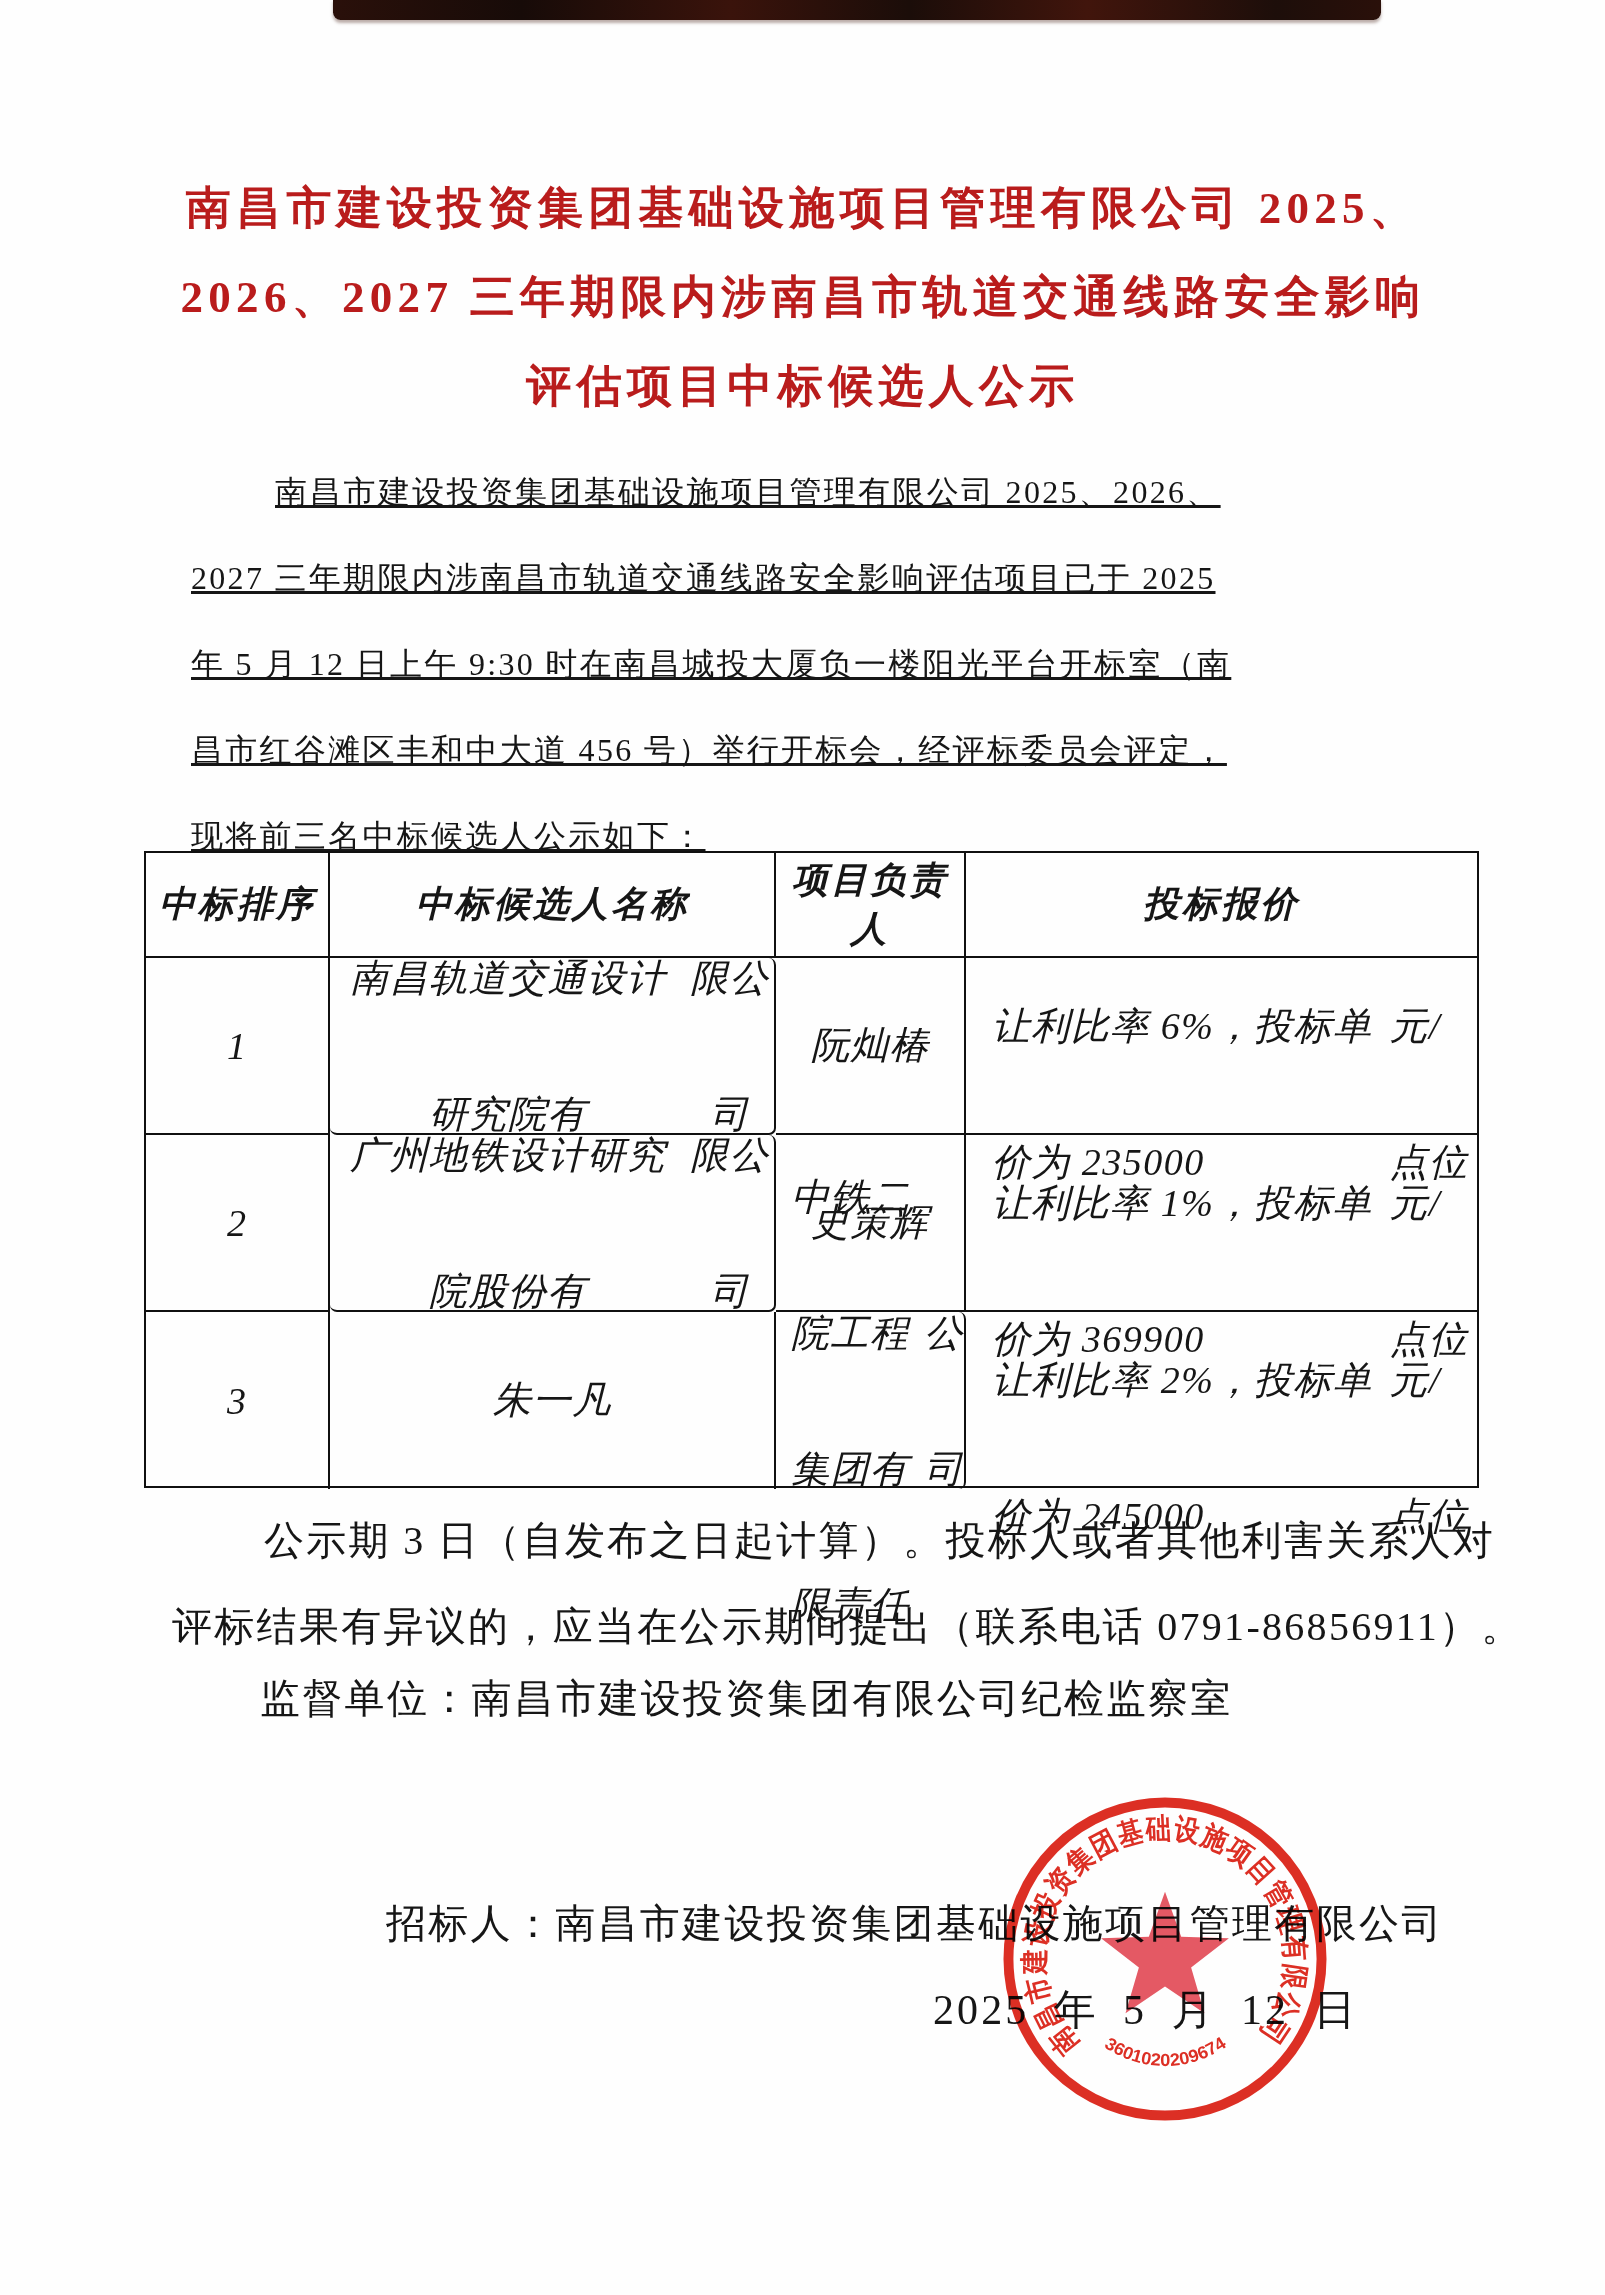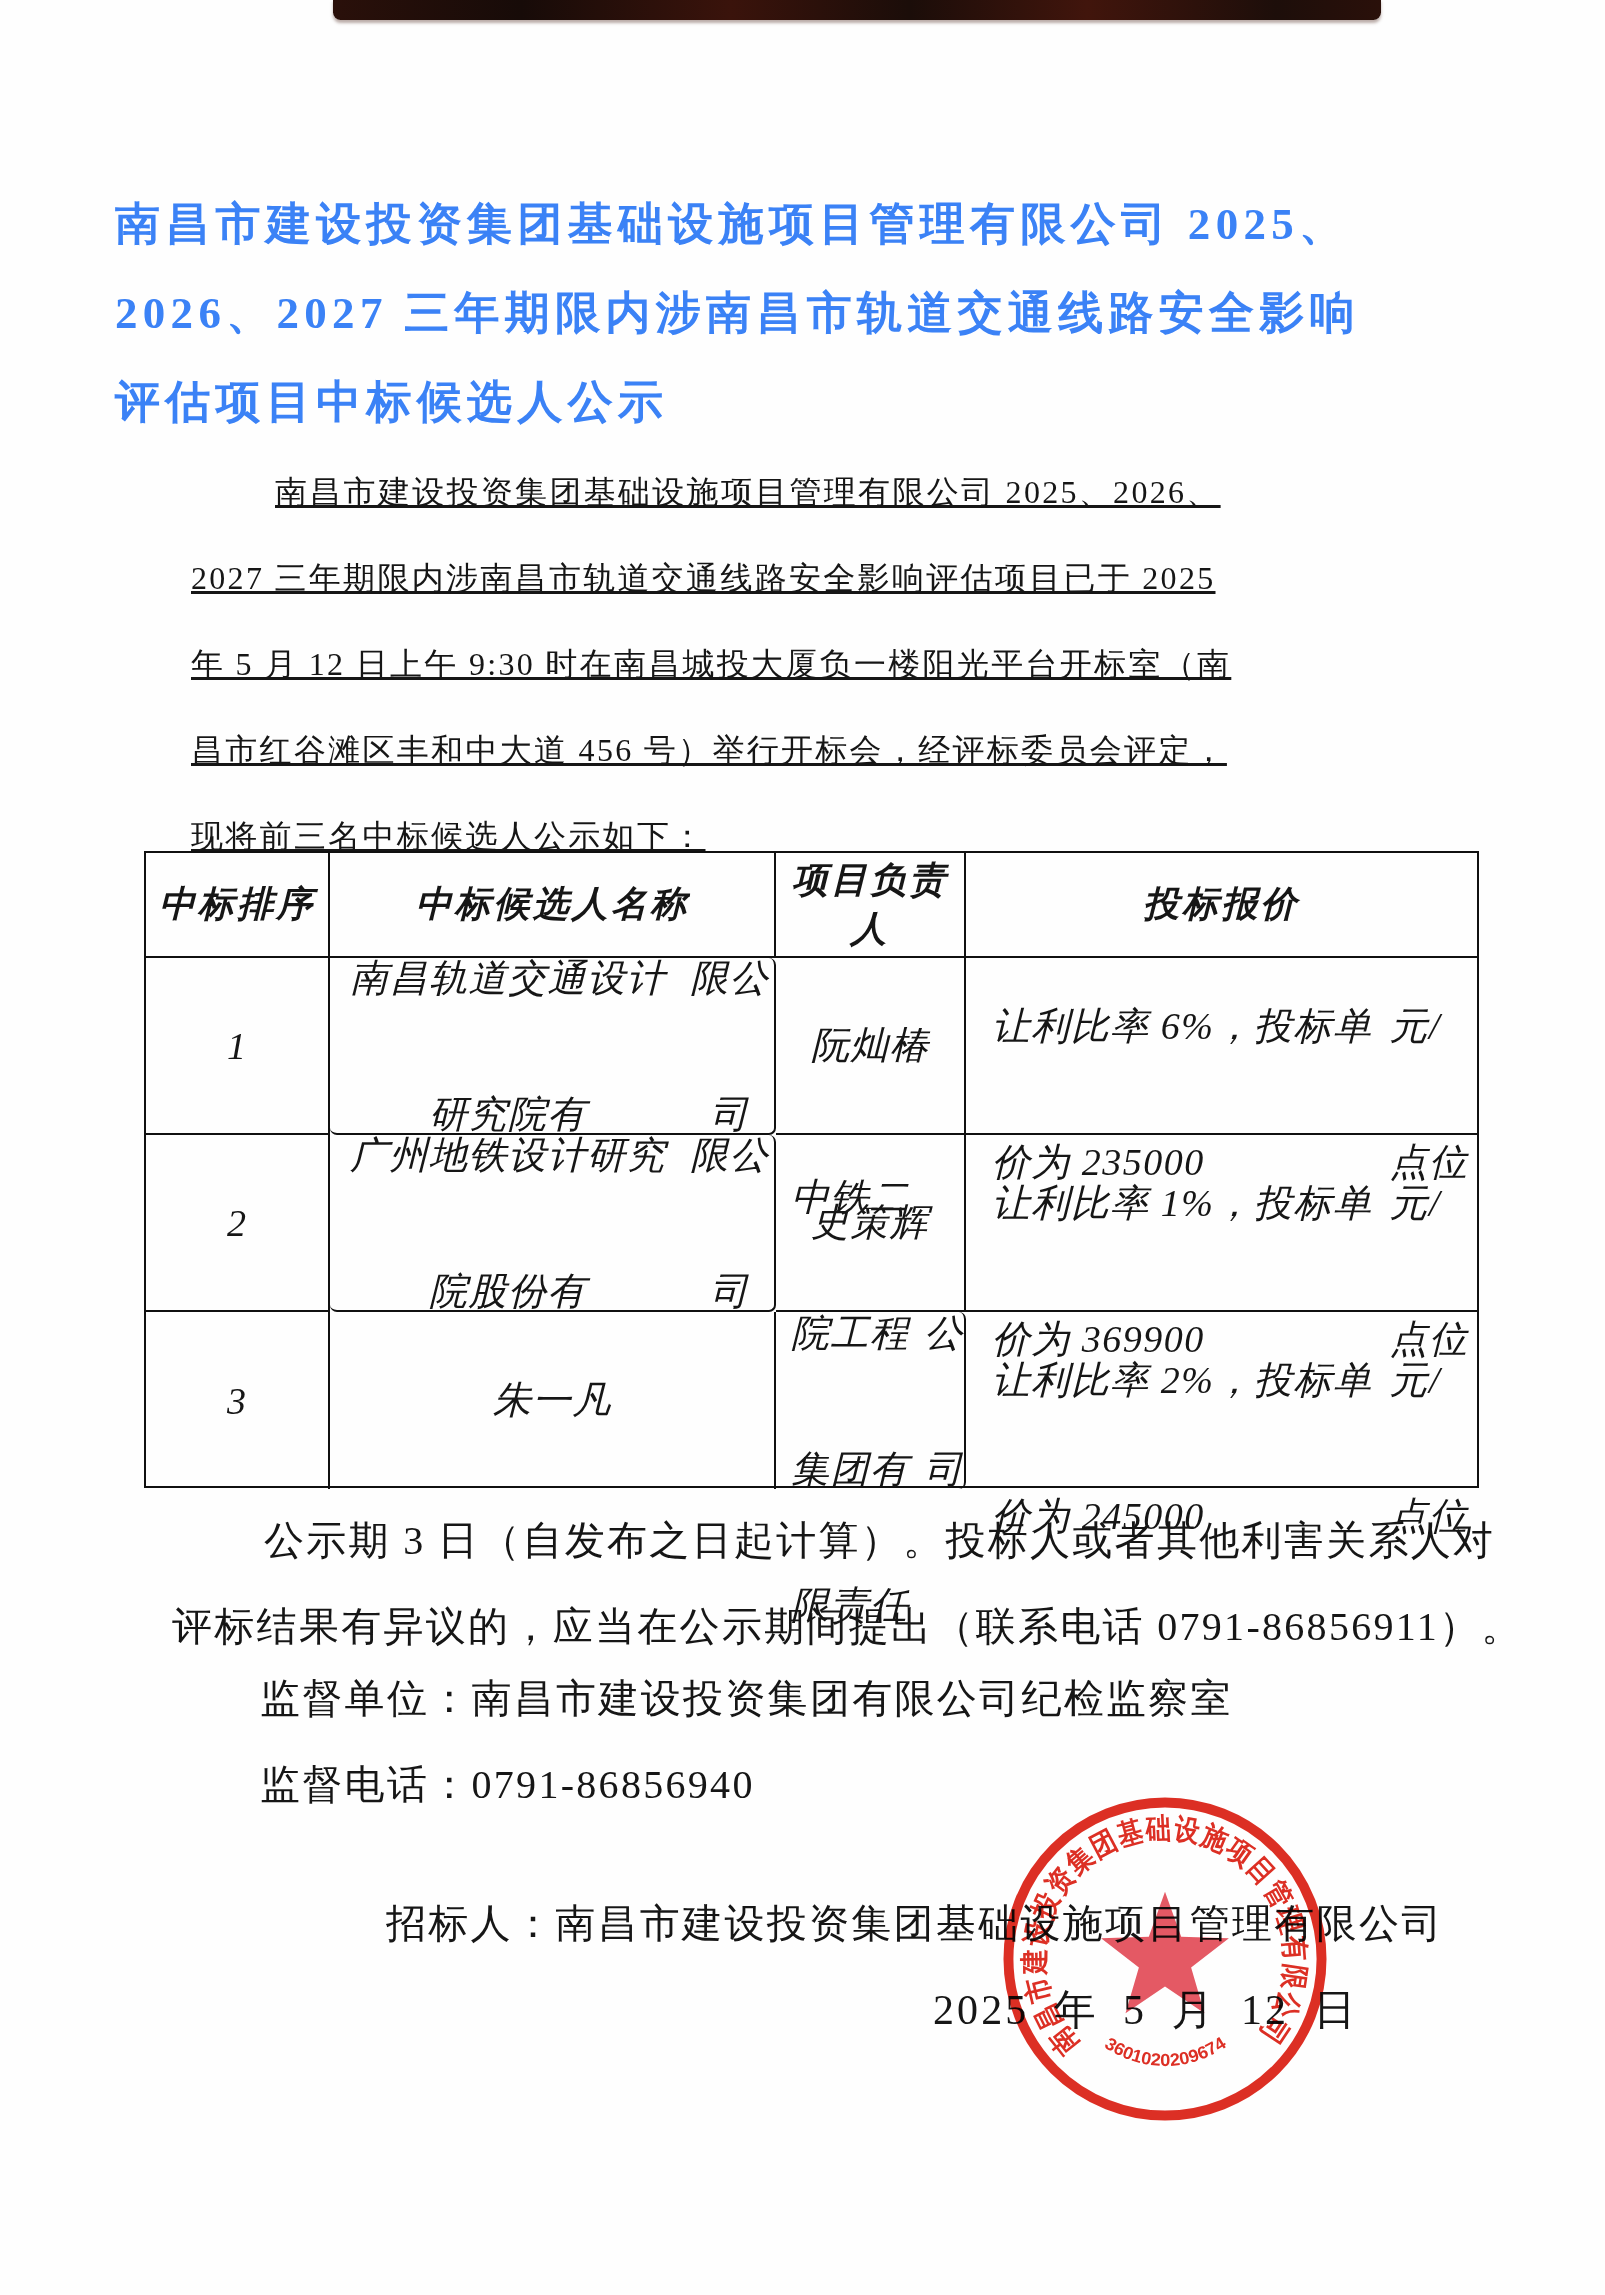--- a/index.html
+++ b/index.html
@@ -12,25 +12,26 @@
     color:#161616;
   }
   
   .scan-bar{
     position:absolute;left:333px;top:0;width:1048px;height:20px;
     background:linear-gradient(90deg,#2a100a,#170b08 18%,#3a130b 38%,#1b0d09 55%,#41150c 72%,#1d0e0a 90%,#2a100a);
     border-radius:0 0 7.6px 7.6px;
     box-shadow:0 2.3px 3.1px rgba(60,20,10,.35);
   }
   .title{
-    position:absolute;left:115px;top:180px;width:1376px;
+    position:absolute;left:115px;top:164px;width:1376px;
+    text-align:center;
     font-family:"Liberation Serif","DejaVu Serif",serif;
     font-weight:700;
     font-size:45px;line-height:89px;letter-spacing:5.3px;
-    color:#3b82f6;
+    color:#b91c1c;
   }
   .intro{
     position:absolute;left:191px;top:449px;width:1291px;
     font-size:32px;line-height:86px;letter-spacing:2.3px;
     white-space:nowrap;
     text-decoration:underline;
   }
   .intro .ln.indent{padding-left:84px;}
   .tbl{
     position:absolute;left:144px;top:851px;width:1335px;height:637px;
@@ -133,21 +134,20 @@
       <div class="bl">元/点位</div>
     </div>
   </div>
 
   <div class="notice">
     <div class="ln indent">公示期 3 日（自发布之日起计算）。投标人或者其他利害关系人对</div>
     <div class="ln">评标结果有异议的，应当在公示期间提出（联系电话 0791-86856911）。</div>
   </div>
 
   <div class="sup-unit">监督单位：南昌市建设投资集团有限公司纪检监察室</div>
-  <div class="sup-phone">监督电话：0791-86856940</div>
 
   <div class="tenderer">招标人：南昌市建设投资集团基础设施项目管理有限公司</div>
   <div class="date-line">2025 年 5 月 12 日</div>
 
   <svg class="seal" viewBox="0 0 440 440">
     <defs>
       <path id="ringTextPath" d="M 108.3 331.7 A 158 158 0 1 1 331.7 331.7" fill="none"></path>
       <path id="serialPath" d="M 139.7 334.7 A 140 140 0 0 0 300.3 334.7" fill="none"></path>
     </defs>
     <circle cx="220" cy="220" r="205" fill="none" stroke-width="13" stroke="#dc2318"></circle>

